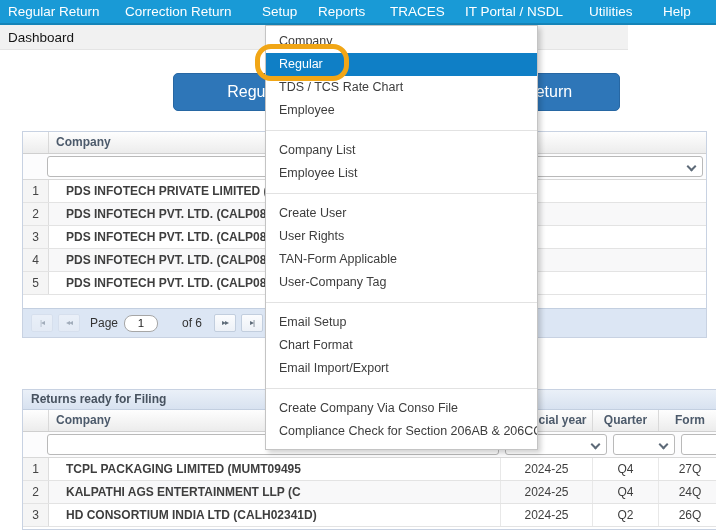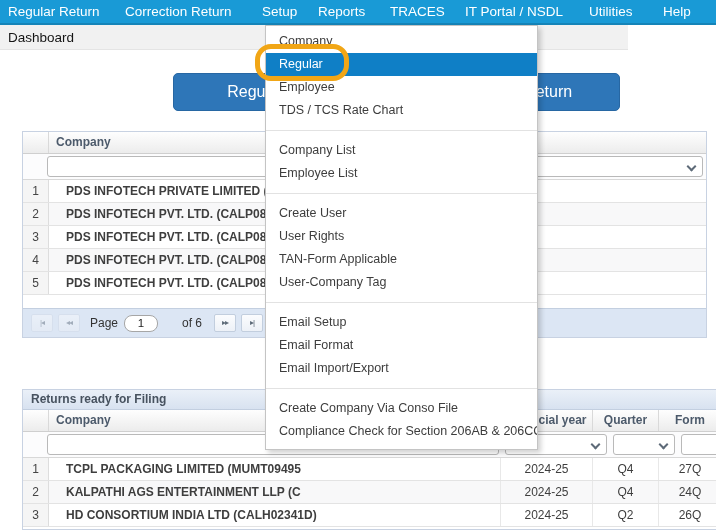--- a/index.html
+++ b/index.html
@@ -208,33 +208,33 @@
       <div class="cell cell-company">HD CONSORTIUM INDIA LTD (CALH02341D)</div>
       <div class="cell cell-fy">2024-25</div>
       <div class="cell cell-quarter">Q2</div>
       <div class="cell cell-form">26Q</div>
     </div>
   </div>
 
   <div class="dropdown">
     <div class="menu-item">Company</div>
     <div class="menu-item hl">Regular</div>
+    <div class="menu-item">TDS / TCS Rate Chart</div>
     <div class="menu-item">Employee</div>
-    <div class="menu-item">TDS / TCS Rate Chart</div>
     <div class="menu-sep"></div>
     <div class="menu-item">Company List</div>
     <div class="menu-item">Employee List</div>
     <div class="menu-sep"></div>
     <div class="menu-item">Create User</div>
     <div class="menu-item">User Rights</div>
     <div class="menu-item">TAN-Form Applicable</div>
     <div class="menu-item">User-Company Tag</div>
     <div class="menu-sep"></div>
     <div class="menu-item">Email Setup</div>
-    <div class="menu-item">Email Format</div>
+    <div class="menu-item">Chart Format</div>
     <div class="menu-item">Email Import/Export</div>
     <div class="menu-sep"></div>
     <div class="menu-item">Create Company Via Conso File</div>
     <div class="menu-item">Compliance Check for Section 206AB &amp; 206CCA</div>
   </div>
 
   <div class="annotation"></div>
 
 </div>
 

